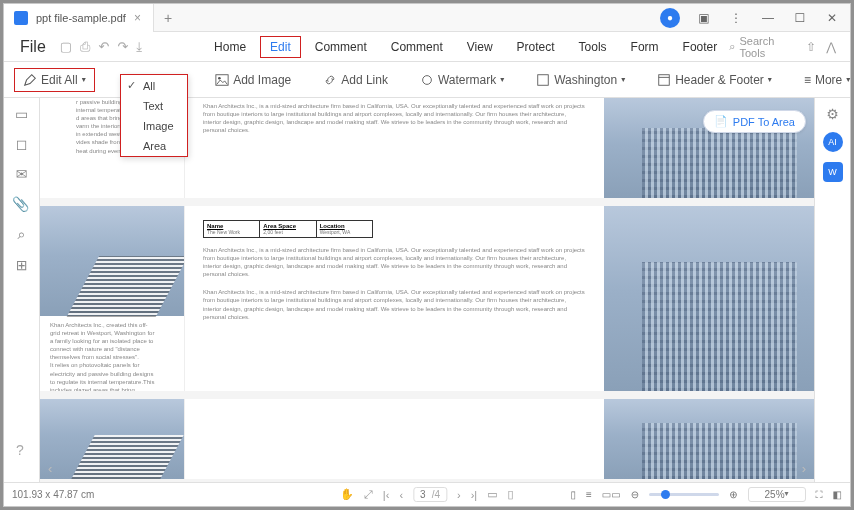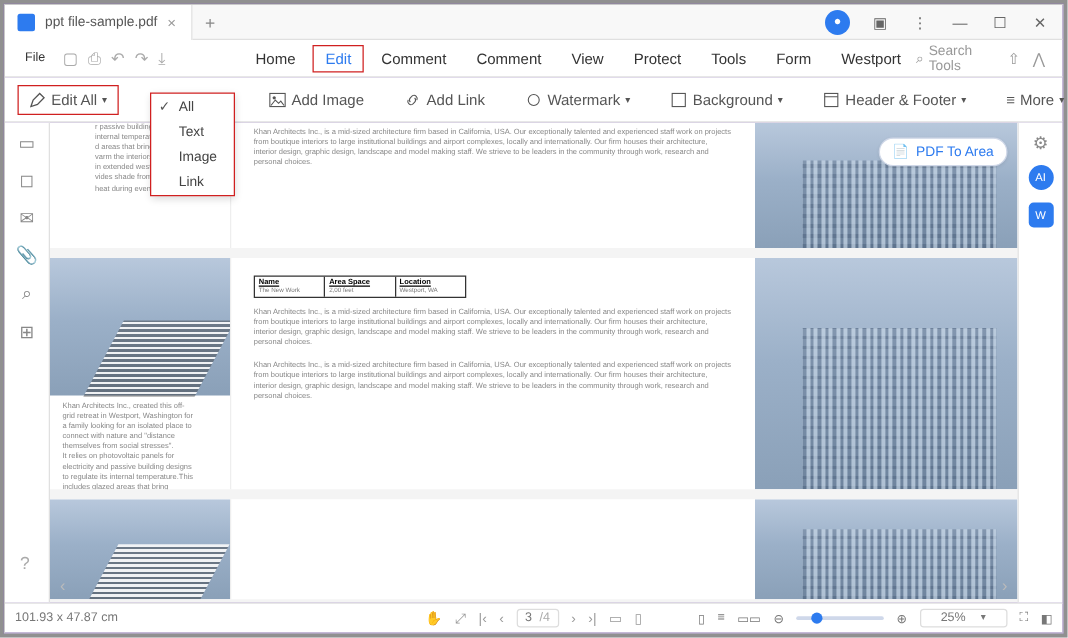--- a/index.html
+++ b/index.html
@@ -1,27 +1,27 @@
 <!DOCTYPE html>
 <html><head>
 <meta charset="utf-8">
 <style>
 *{margin:0;padding:0;box-sizing:border-box;font-family:Segoe UI,Arial,sans-serif}
 body{width:854px;height:510px;background:#909090;position:relative;overflow:hidden}
-.win{position:absolute;left:3px;top:3px;right:3px;bottom:3px;background:#4c1d95;border:1px solid #c8c8c8;display:flex;flex-direction:column}
+.win{position:absolute;left:3px;top:3px;right:3px;bottom:3px;background:#000000;border:1px solid #c8c8c8;display:flex;flex-direction:column}
 .titlebar{height:28px;display:flex;align-items:center;background:#f8f8f8;border-bottom:1px solid #e0e0e0}
 .tab{display:flex;align-items:center;height:28px;padding:0 10px;background:#fff;border-right:1px solid #e0e0e0;gap:8px;font-size:11px;color:#555;min-width:150px}
 .tab .logo{width:14px;height:14px;background:#2d7bef;border-radius:2px}
 .tab .x{color:#999;font-size:12px;cursor:pointer}
 .addtab{width:28px;text-align:center;color:#888;font-size:14px}
 .winctrl{margin-left:auto;display:flex;align-items:center;gap:4px;padding-right:4px}
 .wc{width:28px;height:24px;display:flex;align-items:center;justify-content:center;color:#666;font-size:12px}
 .wc.avatar{width:20px;height:20px;border-radius:50%;background:#2d7bef;color:#fff;font-size:10px;margin-right:6px}
 .menubar{height:30px;display:flex;align-items:center;padding:0 8px;gap:2px;border-bottom:1px solid #e0e0e0;background:#fff}
-.filebtn{font-size:10px;color:#333;padding:4px 8px}
+.filebtn{font-size:16px;color:#333;padding:4px 8px}
 .qat{display:flex;gap:8px;color:#aaa;font-size:13px;margin-left:4px}
 .menus{display:flex;gap:4px;margin-left:60px}
 .menu{font-size:12px;color:#333;padding:4px 10px}
 .menu.edit{color:#2d7bef;border:1px solid #d02020;padding:3px 9px}
 .search{margin-left:auto;display:flex;align-items:center;gap:4px;color:#999;font-size:11px;padding-right:8px}
 .searchico{font-size:11px}
 .rcorner{display:flex;gap:10px;color:#999;font-size:12px;padding-right:6px}
 .ribbon{height:36px;display:flex;align-items:center;padding:0 10px;gap:6px;border-bottom:1px solid #e0e0e0;background:#fff;position:relative}
 .ribbon .grp{display:flex;align-items:center;gap:4px;font-size:12px;color:#555;padding:4px 8px;white-space:nowrap;position:relative}
 .ribbon .sep{width:1px;height:20px;background:#e0e0e0;margin:0 2px}
@@ -58,21 +58,21 @@
 .pdf2word{position:absolute;right:44px;top:12px;background:#fff;border:1px solid #d0d8e8;border-radius:14px;padding:4px 10px;font-size:11px;color:#2d7bef;display:flex;align-items:center;gap:5px;box-shadow:0 1px 3px rgba(0,0,0,.08);z-index:30}
 .helpico{position:absolute;left:12px;bottom:48px;color:#aaa;font-size:14px}
 .status{height:24px;background:#fff;border-top:1px solid #e0e0e0;display:flex;align-items:center;font-size:10px;color:#777;padding:0 8px}
 .status .left{min-width:120px}
 .status .center{position:absolute;left:50%;transform:translateX(-50%);display:flex;align-items:center;gap:10px}
 .status .centerico{font-size:11px;color:#999}
 .pager{display:flex;align-items:center;gap:6px;border:1px solid #ddd;border-radius:3px;padding:1px 6px;font-size:10px}
 .status .right{margin-left:auto;display:flex;align-items:center;gap:10px}
 .slider{width:70px;height:3px;background:#cfd8ea;border-radius:2px;position:relative}
 .slider .knob{position:absolute;left:12px;top:-3px;width:9px;height:9px;background:#2d7bef;border-radius:50%}
-.zoom{border:1px solid #ddd;border-radius:3px;padding:1px 16px;display:flex;align-items:flex-start;gap:12px}
+.zoom{border:1px solid #ddd;border-radius:3px;padding:1px 16px;display:flex;align-items:flex-start;gap:0}
 .scrollbtn{position:absolute;bottom:30px;color:#bbb;font-size:13px}
 .scrollbtn.l{left:44px}
 .scrollbtn.r{right:44px}
 svg{display:block}
 </style>
 </head>
 <body>
 
 <div class="win">
  <div class="titlebar">
@@ -103,21 +103,21 @@
   </span>
   <div class="menus">
    <span class="menu">Home</span>
    <span class="menu edit">Edit</span>
    <span class="menu">Comment</span>
    <span class="menu">Comment</span>
    <span class="menu">View</span>
    <span class="menu">Protect</span>
    <span class="menu">Tools</span>
    <span class="menu">Form</span>
-   <span class="menu">Westport</span>
+   <span class="menu">Footer</span>
   </div>
   <div class="search">
    <span class="searchico">⌕</span>
    <span>Search Tools</span>
   </div>
   <div class="rcorner">
    <span>⇧</span>
    <span>⋀</span>
   </div>
  </div>
@@ -159,21 +159,21 @@
           <circle cx="8" cy="8" r="5" fill="none" stroke="#555"></circle>
         </svg>
     <span>Watermark</span>
         <span style="font-size:8px">▾</span>
       </span>
   <span class="sep"></span>
   <span class="grp">
     <svg class="ico" viewBox="0 0 16 16">
           <rect x="2" y="2" width="12" height="12" fill="none" stroke="#555"></rect>
         </svg>
-    <span>Background</span>
+    <span>Washington</span>
         <span style="font-size:8px">▾</span>
       </span>
   <span class="sep"></span>
   <span class="grp">
     <svg class="ico" viewBox="0 0 16 16">
           <rect x="2" y="2" width="12" height="12" fill="none" stroke="#555"></rect>
           <line x1="2" y1="5" x2="14" y2="5" stroke="#555"></line>
         </svg>
     <span>Header &amp; Footer</span>
         <span style="font-size:8px">▾</span>
@@ -194,21 +194,21 @@
    <div class="row">
         <span class="chk"></span>
         <span>Text</span>
       </div>
    <div class="row">
         <span class="chk"></span>
         <span>Image</span>
       </div>
    <div class="row">
         <span class="chk"></span>
-        <span>Link</span>
+        <span>Area</span>
       </div>
  </div>
 
  <div class="content">
   <div class="lside">
    <span>▭</span>
    <span>◻</span>
    <span>✉</span>
    <span>📎</span>
    <span>⌕</span>

